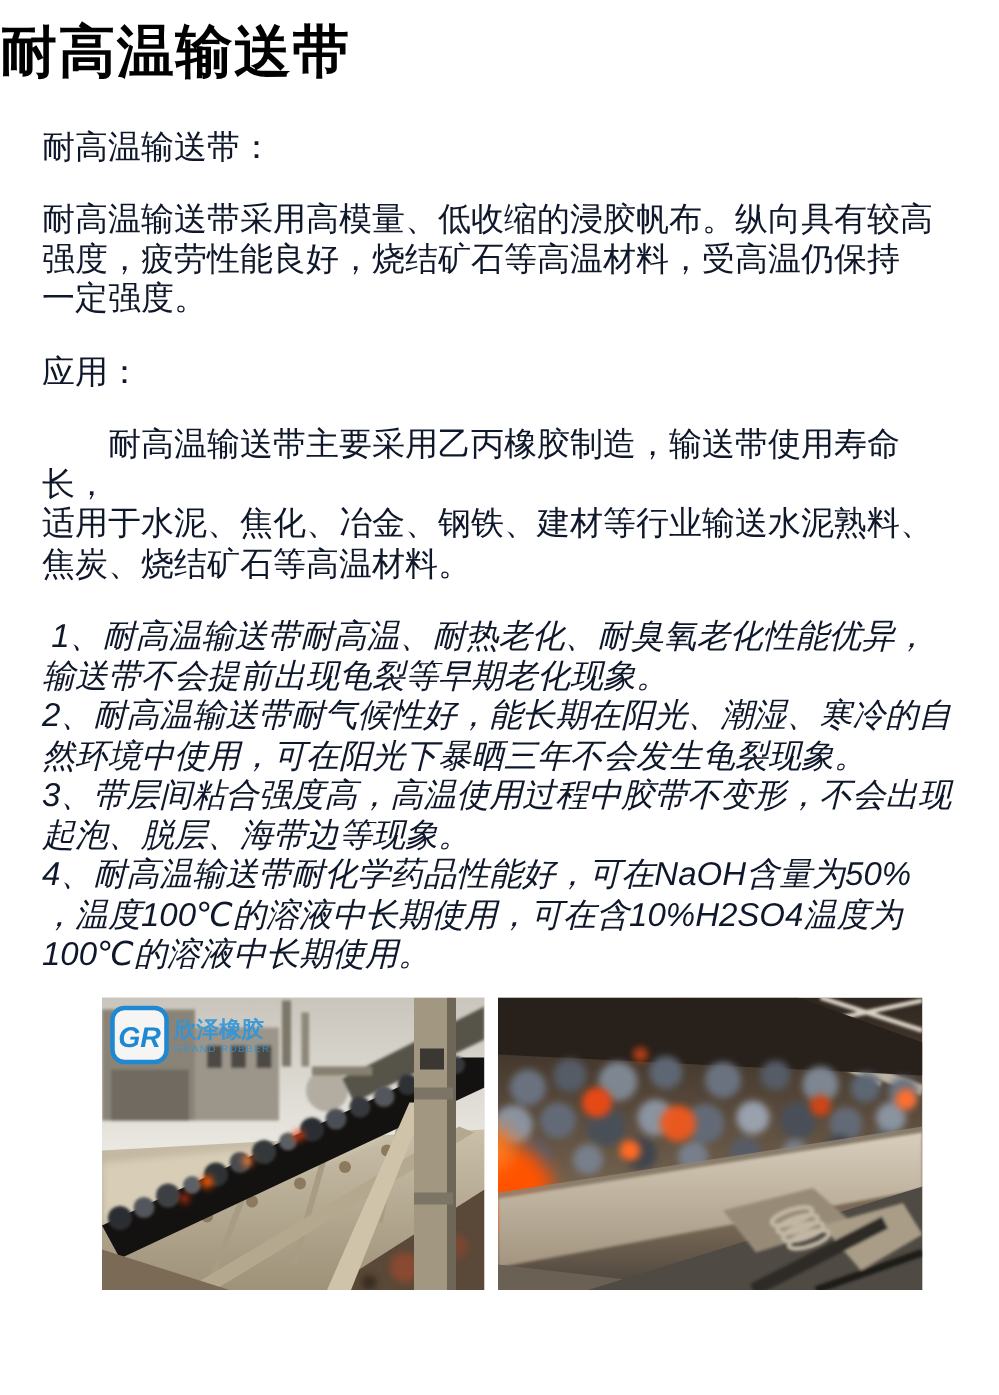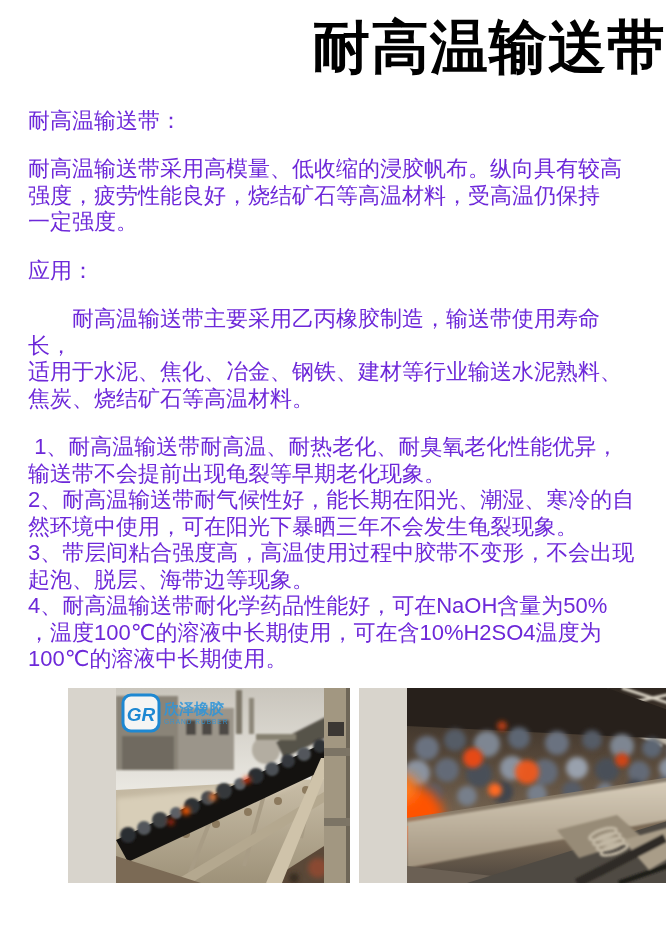--- a/index.html
+++ b/index.html
@@ -3,31 +3,31 @@
 <meta charset="utf-8">
 <style>
   html,body{margin:0;padding:0;background:#ffffff;}
   body{
     width:666px;height:930px;overflow:hidden;
     font-family:"Liberation Sans","DejaVu Sans",sans-serif;
     color:#262626;
   }
   .title{
     margin:14px 0 27px 0;
-    font-size:58px;line-height:1.15;font-weight:bold;
-    text-align:right;color:#000;letter-spacing:1px;padding-left:36px;
+    font-size:38px;line-height:1.15;font-weight:bold;
+    text-align:left;color:#000;letter-spacing:1px;
   }
   .article{
     padding:0 26px 0 28px;
-    font-size:22px;line-height:26.5px;color:#6d28d9;
+    font-size:22px;line-height:26.5px;color:#0f172a;
   }
   .article p{margin:0 0 22px 0;white-space:pre-wrap;}
-  .article p.last{margin-bottom:1px;}
+  .article p.last{margin-bottom:1px;font-style:italic;}
   .photos{display:flex;gap:9px;margin:15px 0 0 68px;}
-  .photo{overflow:hidden;background:#d8d4cc;padding-left:48px;}
+  .photo{overflow:hidden;background:#d8d4cc;}
   .photo svg{display:block;}
 </style>
 </head>
 <body>
 
 <div class="page">
 
   <h1 class="title">耐高温输送带</h1>
 
   <div class="article">

